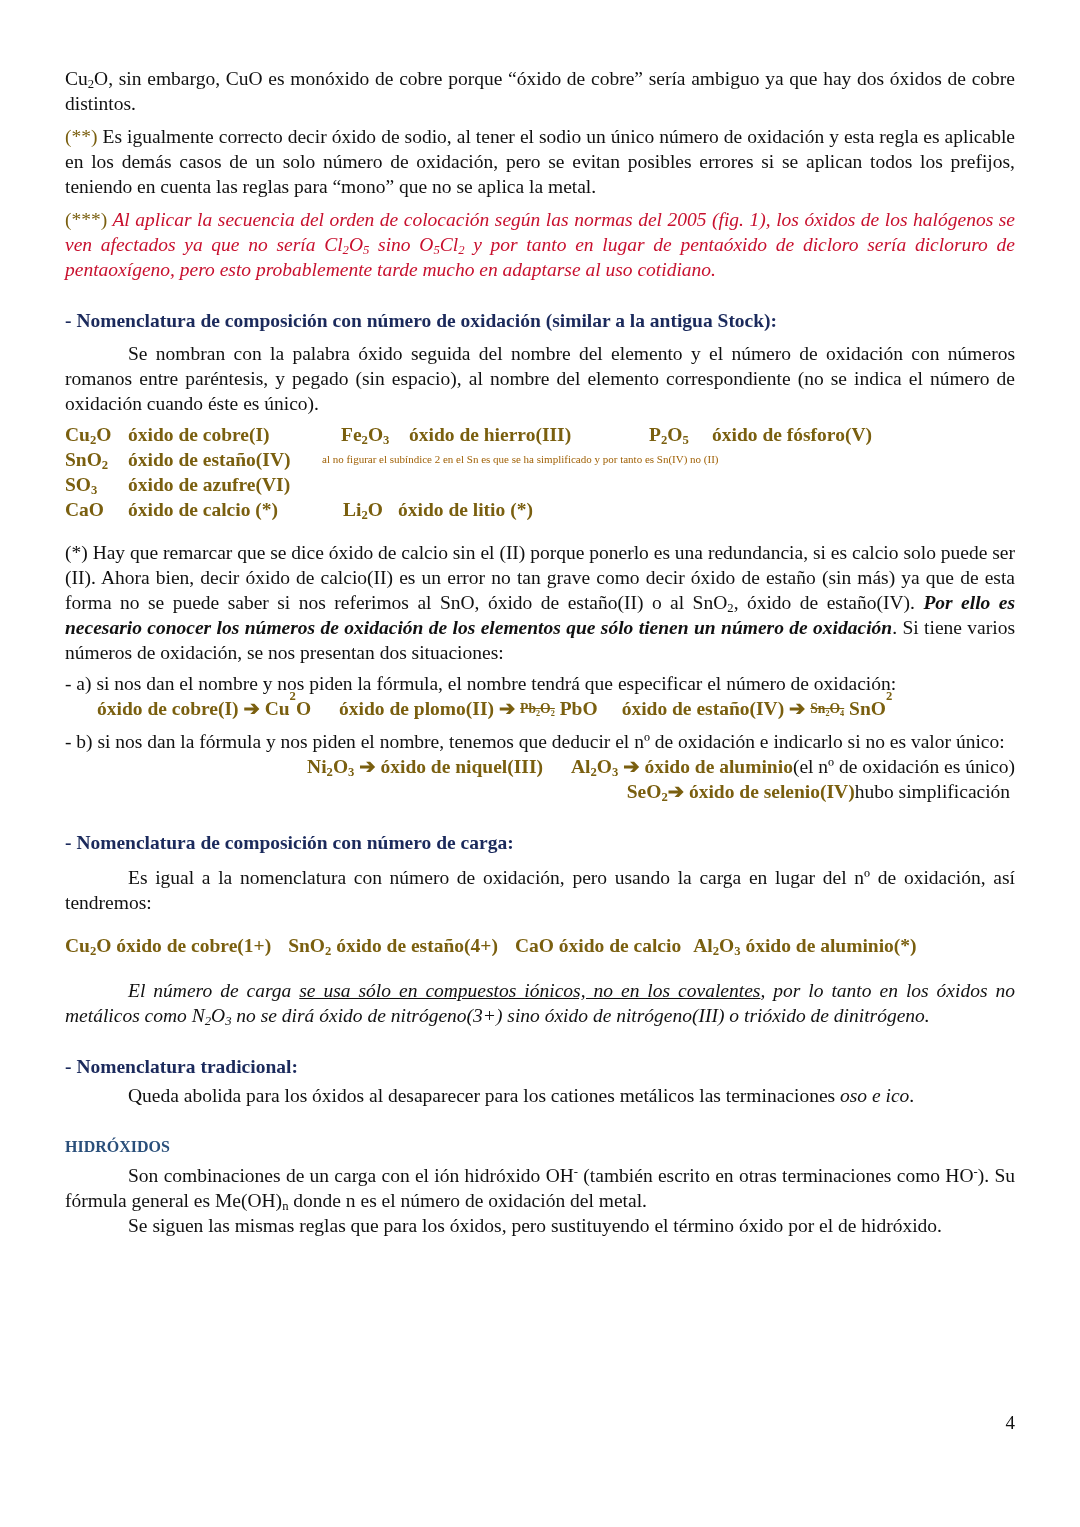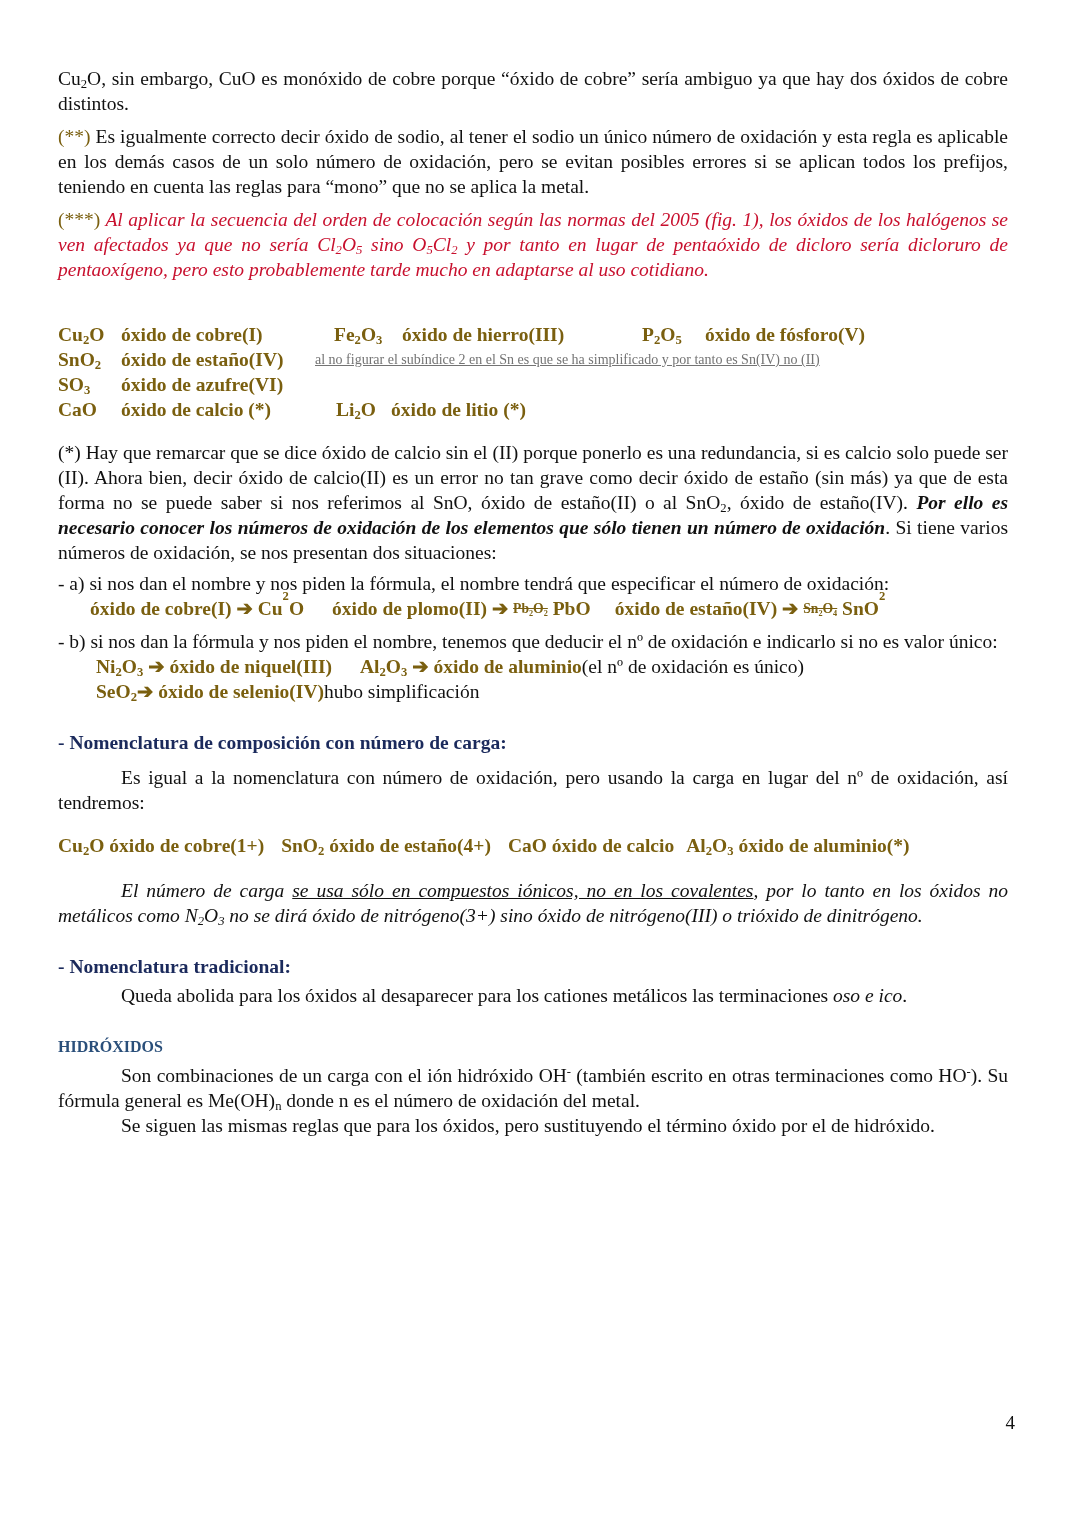--- a/index.html
+++ b/index.html
@@ -1,55 +1,57 @@
 <!DOCTYPE html>
 <html><head>
 <meta charset="utf-8">
 <style>
   html, body { margin: 0; padding: 0; background: #ffffff; }
   body { width: 1080px; height: 1527px; position: relative; overflow: hidden;
          font-family: "Liberation Serif", "DejaVu Serif", serif; color: #111; font-size: 19.5px; }
-  .page { position: absolute; left: 58px; top: 66px; width: 950px; }
+  .page { position: absolute; left: 65px; top: 66px; width: 950px; }
   p { margin: 0; line-height: 25px; text-align: justify; }
   .gap-s { height: 8px; }
   .gap-m { height: 18px; }
   .gap-l { height: 26px; }
   .indent { text-indent: 63px; }
   .olive { color: #7a5f0f; font-weight: bold; }
   .olive-n { color: #7a5f0f; }
   .red { color: #c8102e; font-style: italic; }
   .navy { color: #1b2a5c; font-weight: bold; }
   .teal-h { color: #2a4f7a; font-weight: bold; font-size: 16px; }
-  .small { font-size: 14px; font-weight: normal; color: #737373; text-decoration: underline; }
+  .small { font-size: 11px; font-weight: normal; color: #a16207; }
   sub { font-size: 65%; vertical-align: -3px; line-height: 0; }
   sup { font-size: 65%; vertical-align: 7px; line-height: 0; }
   .strike { text-decoration: line-through; font-size: 70%; }
   .bi { font-weight: bold; font-style: italic; }
   .it { font-style: italic; }
   .u { text-decoration: underline; }
   .row { display: flex; line-height: 25px; white-space: nowrap; }
   .pad1 { padding-left: 32px; }
-  .pad2 { padding-left: 38px; }
+  .pad2 { padding-left: 38px; justify-content: flex-end; }
   .pnum { position: absolute; right: 65px; top: 1412px; font-size: 19px; }
 </style>
 </head>
 <body>
 
 <div class="page">
 
   <p><span>Cu</span><sub>2</sub><span>O</span><span>, sin embargo, CuO es monóxido de cobre porque “óxido de cobre” sería ambiguo ya que hay dos óxidos de cobre distintos.</span></p>
   <div class="gap-s"></div>
 
   <p><span class="olive-n">(**)</span><span>  Es igualmente correcto decir óxido de sodio, al tener el sodio un único número de oxidación y esta regla es aplicable en los demás casos de un solo número de oxidación, pero se evitan posibles errores si se aplican todos los prefijos, teniendo en cuenta las reglas para “mono” que no se aplica la metal.</span></p>
   <div class="gap-s"></div>
 
   <p class="red"><span class="olive-n" style="font-style:normal">(***)</span><span>  Al aplicar la secuencia del orden de colocación según las normas del 2005 (fig. 1), los óxidos de los halógenos se ven afectados ya que no sería Cl</span><sub>2</sub><span>O</span><sub>5</sub><span> sino O</span><sub>5</sub><span>Cl</span><sub>2</sub><span> y por tanto en lugar de pentaóxido de dicloro sería dicloruro de pentaoxígeno, pero esto probablemente tarde mucho en adaptarse al uso cotidiano.</span></p>
   <div class="gap-l"></div>
 
+  <p><span class="navy">- </span><span class="navy">Nomenclatura de composición con número de oxidación (similar a la antigua Stock):</span></p>
   <div style="height:8px"></div>
+  <p class="indent">Se nombran con la palabra óxido seguida del nombre del elemento y el número de oxidación con números romanos entre paréntesis, y pegado (sin espacio), al nombre del elemento correspondiente (no se indica el número de oxidación cuando éste es único).</p>
   <div style="height:6px"></div>
 
   <div class="row olive">
     <span style="width:63px">Cu<sub>2</sub>O</span>
     <span style="width:213px">óxido de cobre(I)</span>
     <span style="width:68px">Fe<sub>2</sub>O<sub>3</sub></span>
     <span style="width:240px">óxido de hierro(III)</span>
     <span style="width:63px">P<sub>2</sub>O<sub>5</sub></span>
     <span>óxido de fósforo(V)</span>
   </div>

